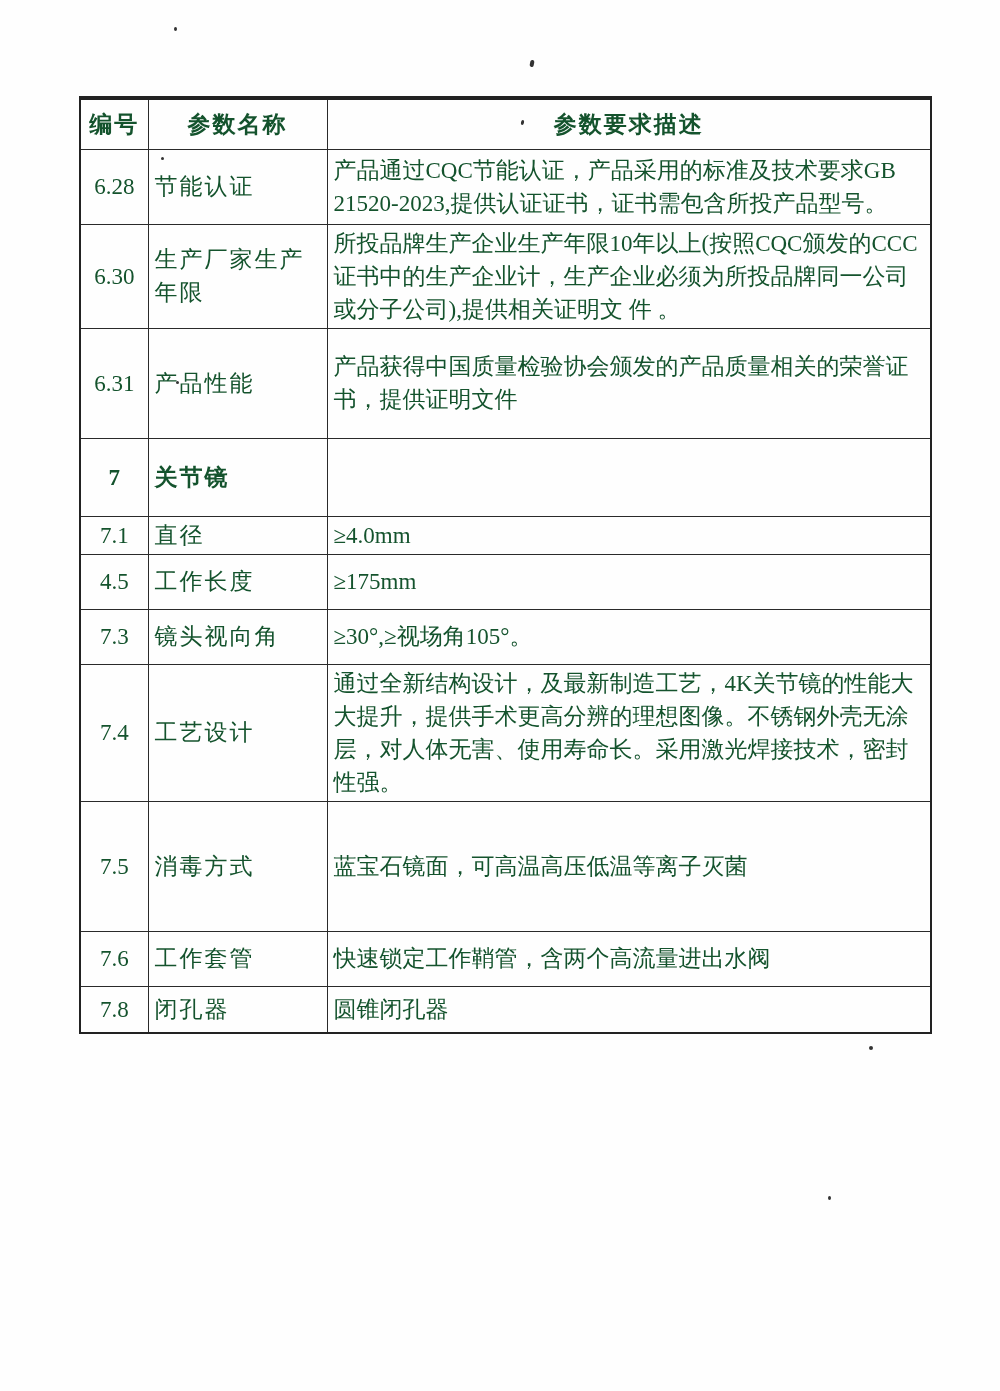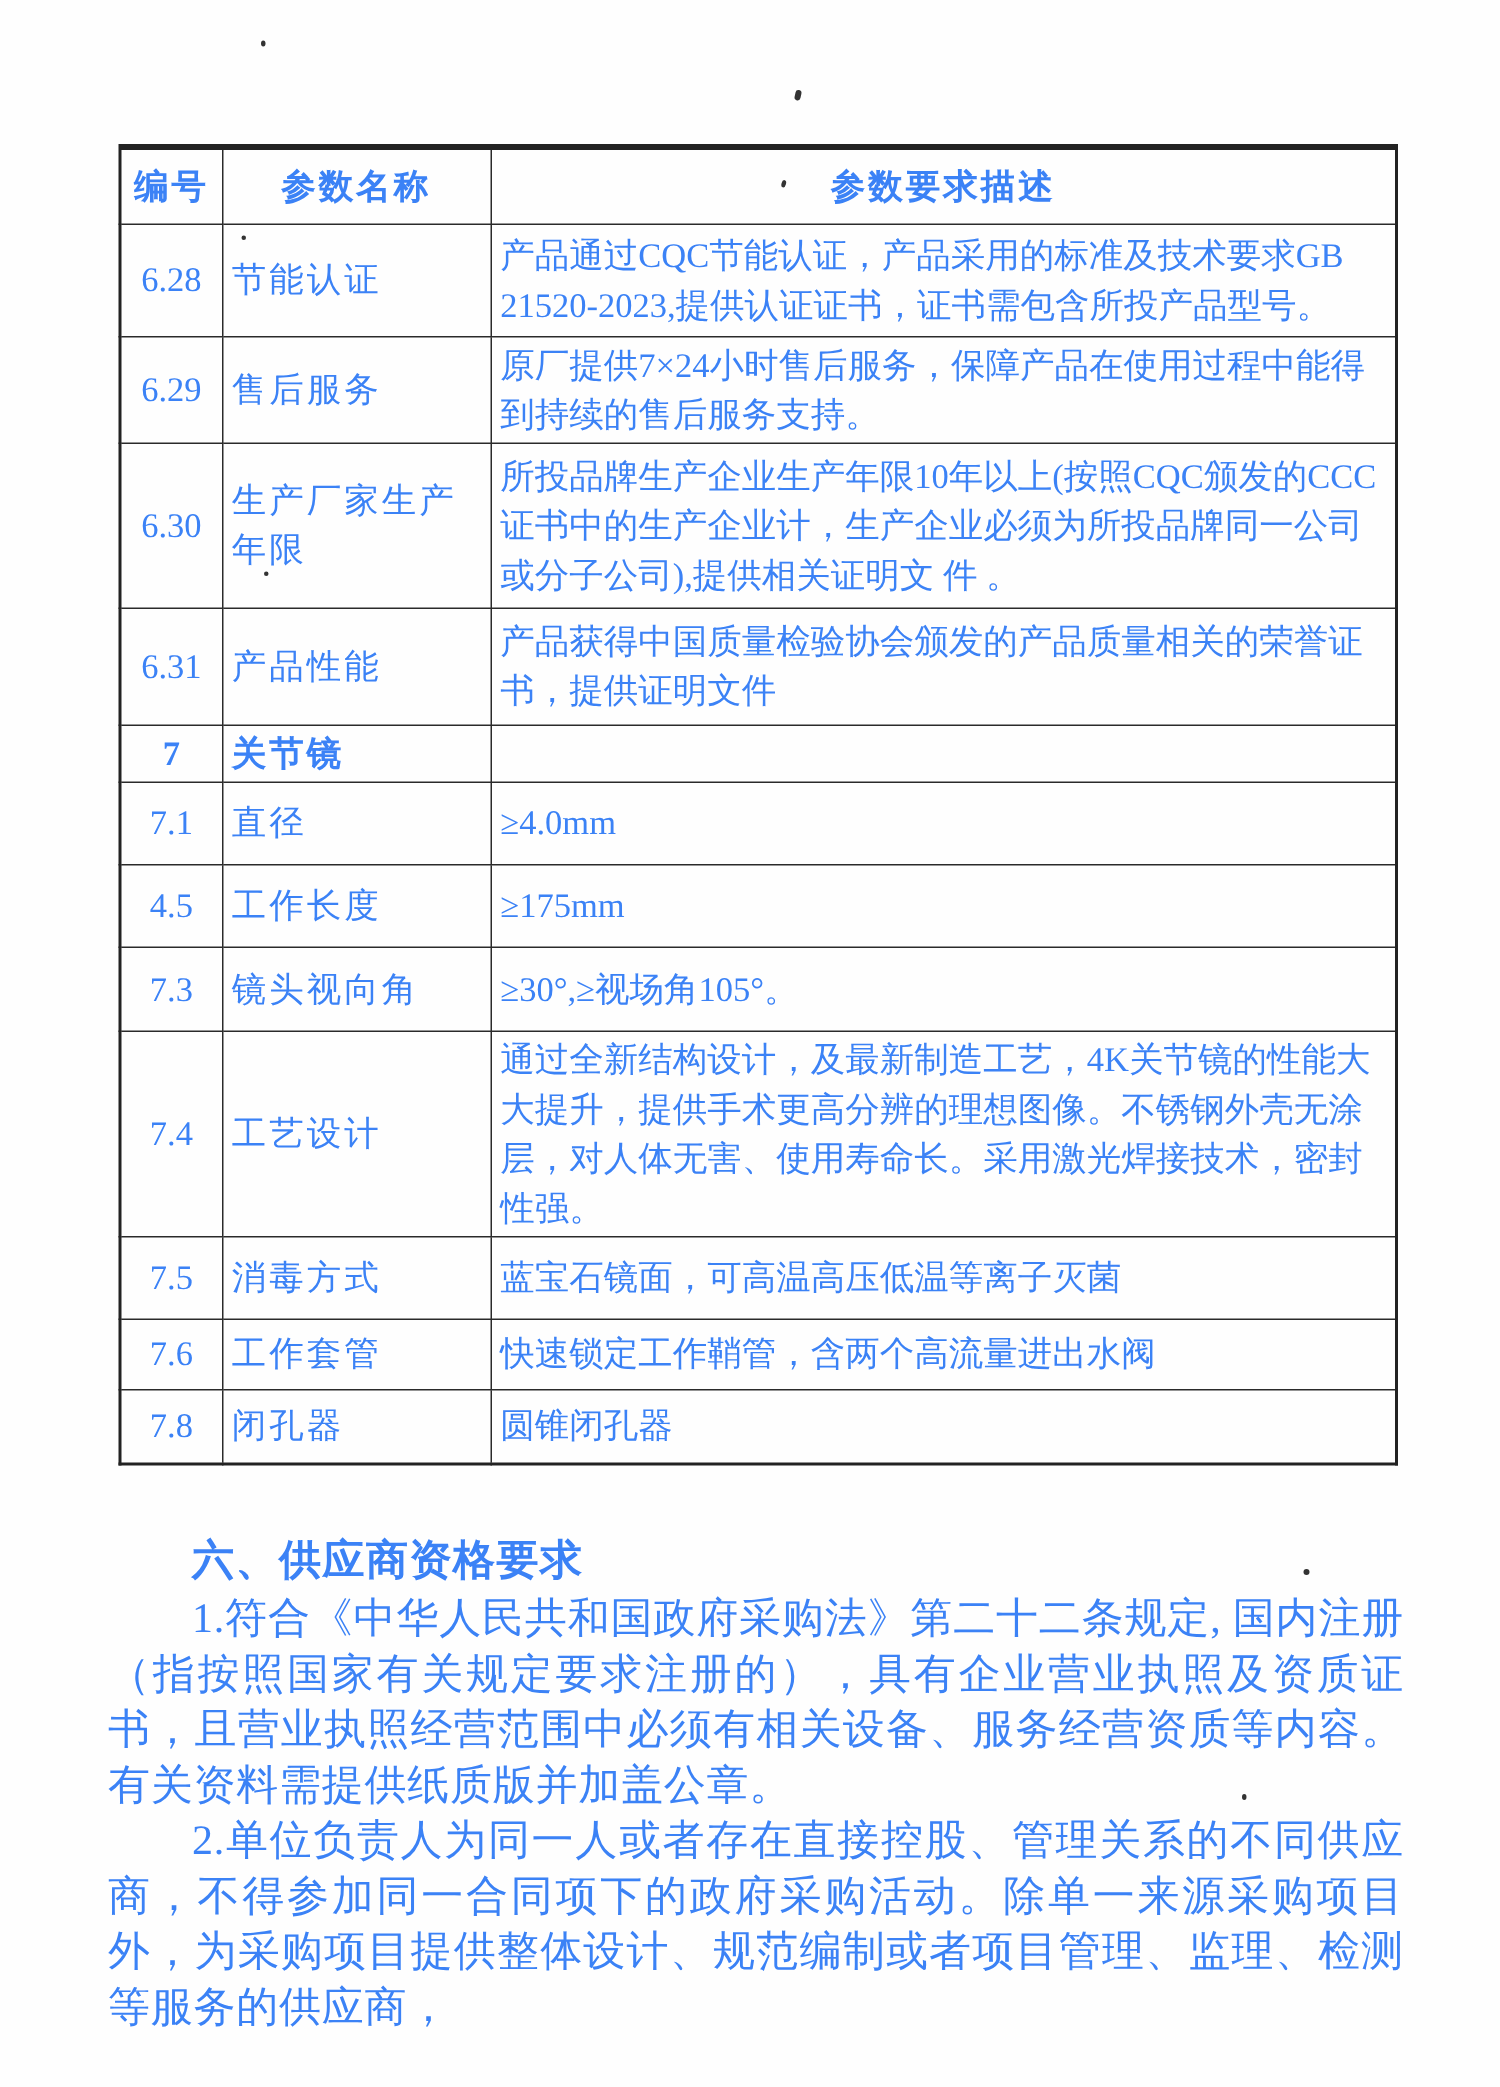--- a/index.html
+++ b/index.html
@@ -1,21 +1,21 @@
 <!DOCTYPE html>
 <html><head>
 <meta charset="utf-8">
 <style>
   html,body{margin:0;padding:0;background:#e8e8e8;}
   .page{
     position:relative;
     width:1000px;height:1391px;
     margin:0 auto;
     background:#fefefe;
-    color:#3b82f6;
+    color:#14532d;
     font-family:"Liberation Serif","DejaVu Serif",serif;
     overflow:hidden;
   }
   
   table.spec{
     position:absolute;
     left:79px;top:96px;
     width:851px;
     border-collapse:collapse;
     table-layout:fixed;
@@ -105,25 +105,20 @@
         <th>参数要求描述</th>
       </tr>
     </thead>
     <tbody>
         <tr>
           <td class="col-id">6.28</td>
           <td class="col-name">节能认证</td>
           <td class="col-desc">产品通过CQC节能认证，产品采用的标准及技术要求GB 21520-2023,提供认证证书，证书需包含所投产品型号。</td>
         </tr>
         <tr>
-          <td class="col-id">6.29</td>
-          <td class="col-name">售后服务</td>
-          <td class="col-desc">原厂提供7×24小时售后服务，保障产品在使用过程中能得到持续的售后服务支持。</td>
-        </tr>
-        <tr>
           <td class="col-id">6.30</td>
           <td class="col-name">生产厂家生产年限</td>
           <td class="col-desc">所投品牌生产企业生产年限10年以上(按照CQC颁发的CCC证书中的生产企业计，生产企业必须为所投品牌同一公司或分子公司),提供相关证明文 件 。</td>
         </tr>
         <tr>
           <td class="col-id">6.31</td>
           <td class="col-name">产品性能</td>
           <td class="col-desc">产品获得中国质量检验协会颁发的产品质量相关的荣誉证书，提供证明文件</td>
         </tr>
         <tr class="section-row">
@@ -162,25 +157,20 @@
           <td class="col-desc">快速锁定工作鞘管，含两个高流量进出水阀</td>
         </tr>
         <tr>
           <td class="col-id">7.8</td>
           <td class="col-name">闭孔器</td>
           <td class="col-desc">圆锥闭孔器</td>
         </tr>
       </tbody>
   </table>
 
-  <div class="textblock">
-    <div class="sec-heading">六、供应商资格要求</div>
-    <p>1.符合《中华人民共和国政府采购法》第二十二条规定, 国内注册（指按照国家有关规定要求注册的），具有企业营业执照及资质证书，且营业执照经营范围中必须有相关设备、服务经营资质等内容。有关资料需提供纸质版并加盖公章。</p>
-    <p>2.单位负责人为同一人或者存在直接控股、管理关系的不同供应商，不得参加同一合同项下的政府采购活动。除单一来源采购项目外，为采购项目提供整体设计、规范编制或者项目管理、监理、检测等服务的供应商，</p>
-  </div>
 
   <div class="speck sp1"></div>
   <div class="speck sp2"></div>
   <div class="speck sp3"></div>
   <div class="speck sp4"></div>
   <div class="speck sp5"></div>
   <div class="speck sp6"></div>
   <div class="speck sp7"></div>
 
 </div>

